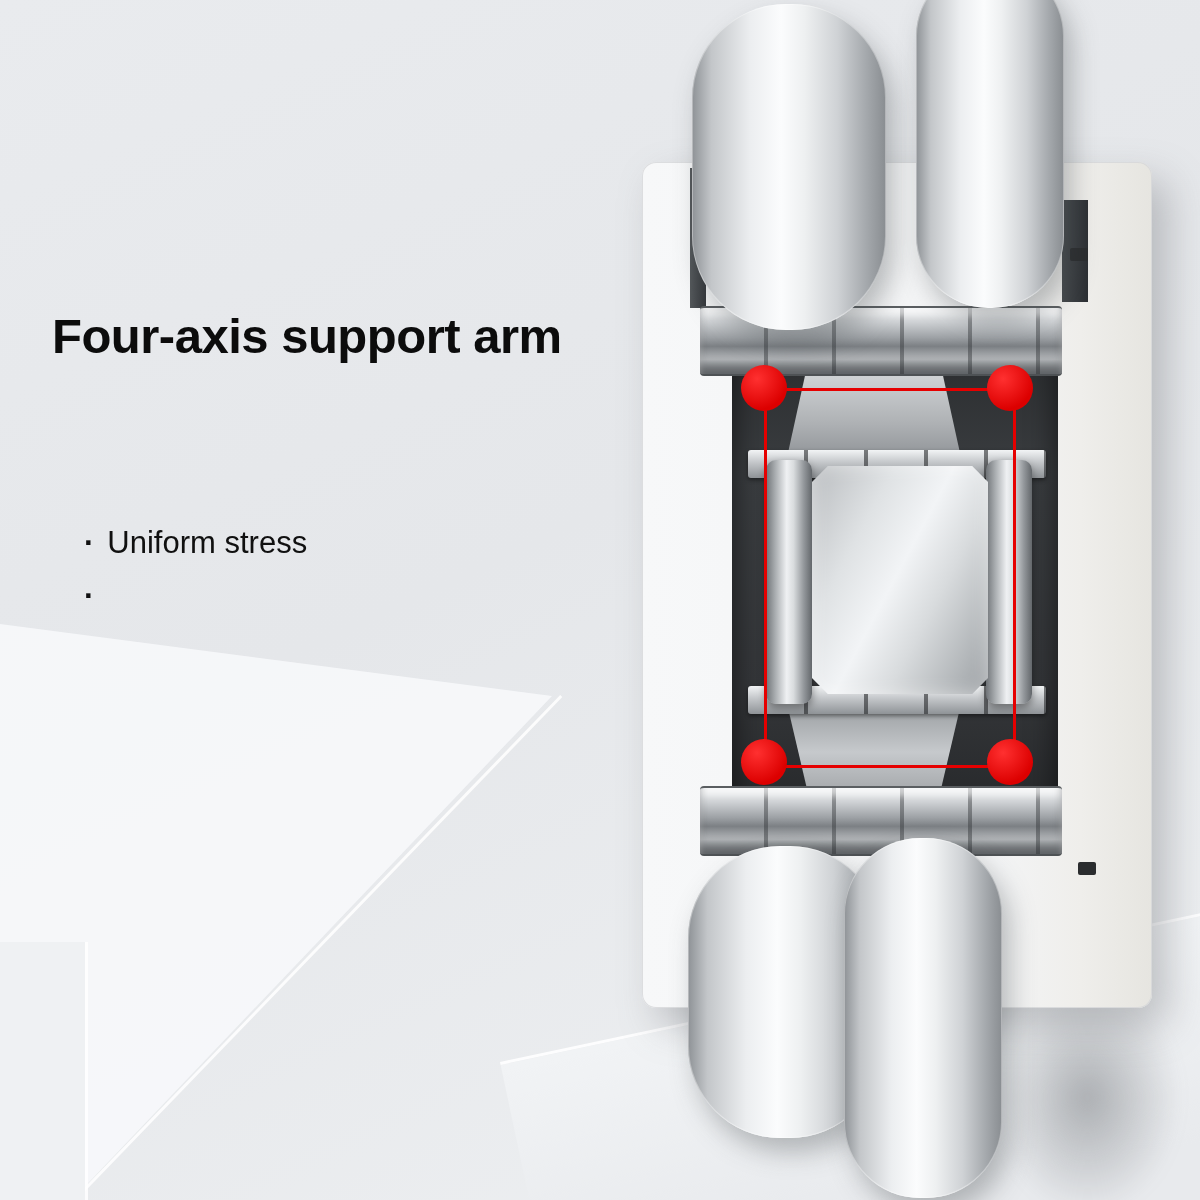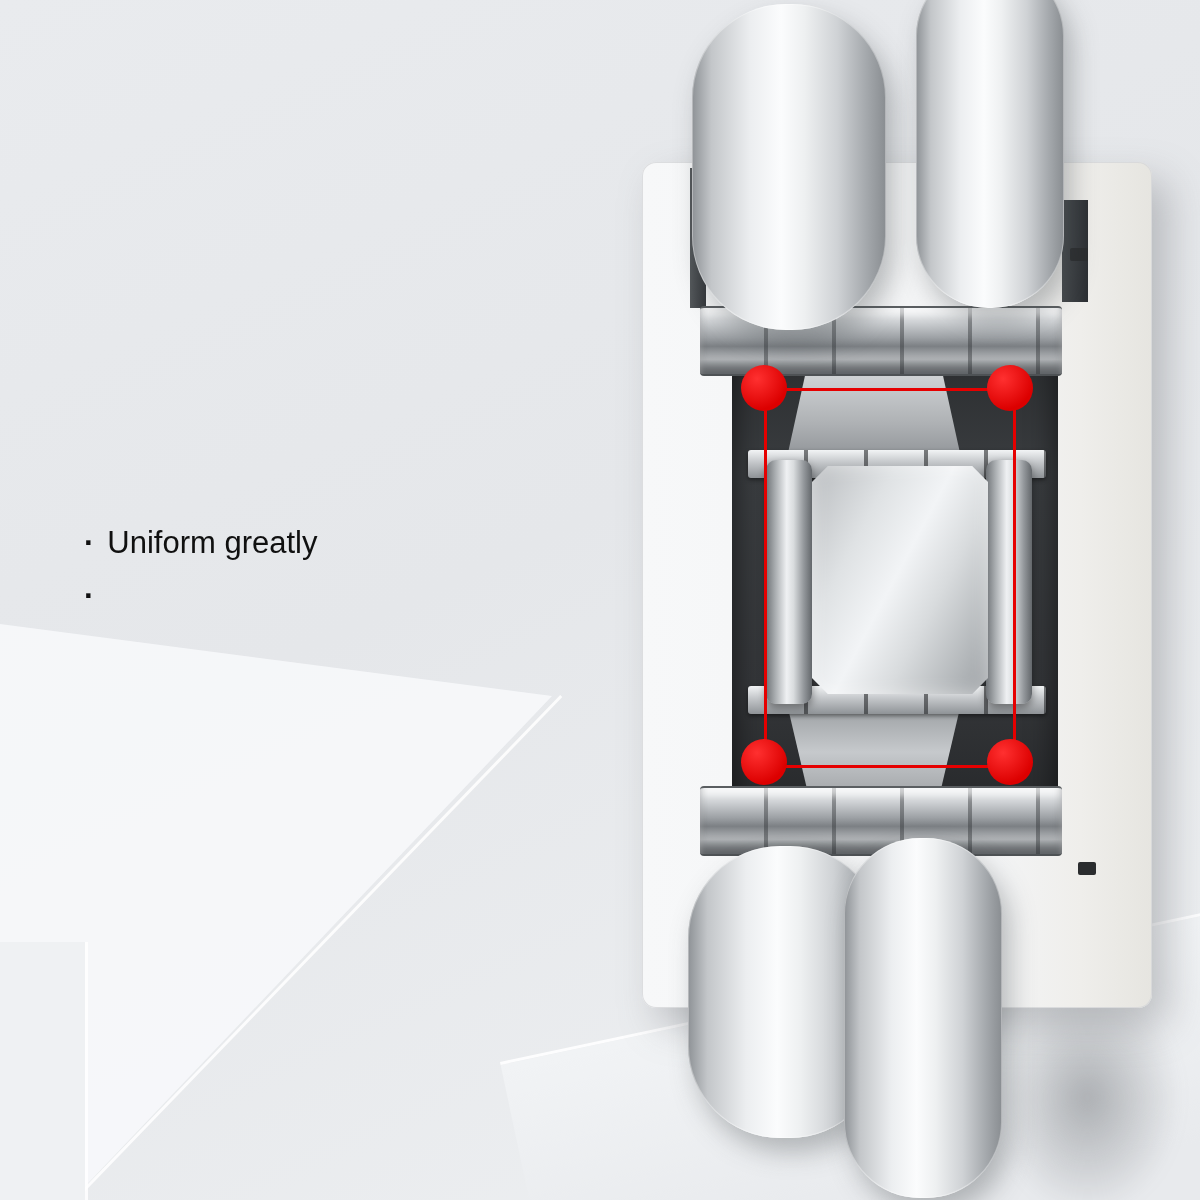--- a/index.html
+++ b/index.html
@@ -135,25 +135,26 @@
 
 <div class="stage">
 
   <div class="abs bg-facet-left"></div>
   <div class="abs bg-line-diag"></div>
   <div class="abs bg-strip-left"></div>
   <div class="abs bg-line-vert"></div>
   <div class="abs bg-platform"></div>
   <div class="abs shadow-blob"></div>
 
+  <h1 class="title">Four-axis support arm</h1>
 
   <div class="features">
     <div class="feature">
       <span class="marker">·</span>
-      <span class="text">Uniform greatly</span>
+      <span class="text">Uniform stress</span>
     </div>
     <div class="feature">
       <span class="marker">·</span>
     </div>
   </div>
 
   <div class="hinge">
     <div class="abs plate"></div>
     <div class="abs edge-dark edge-a"></div>
     <div class="abs edge-dark edge-b"></div>

